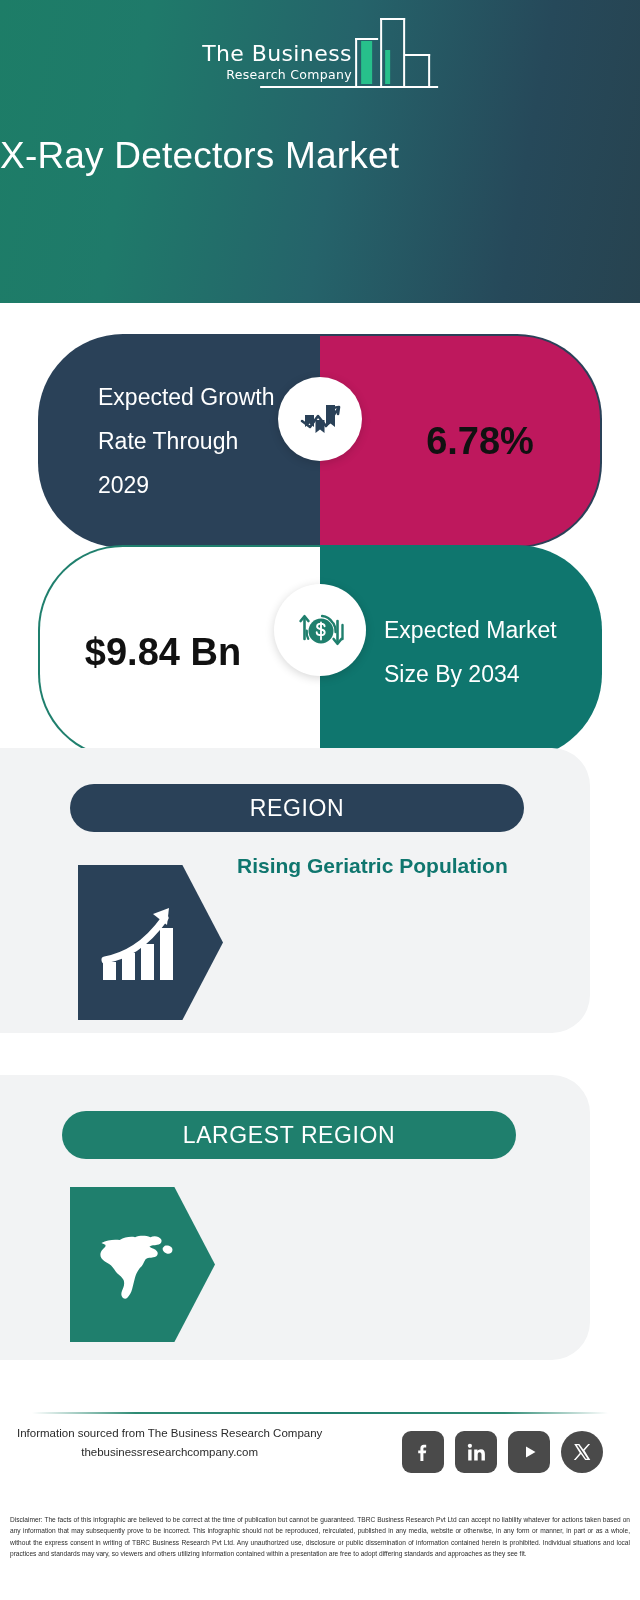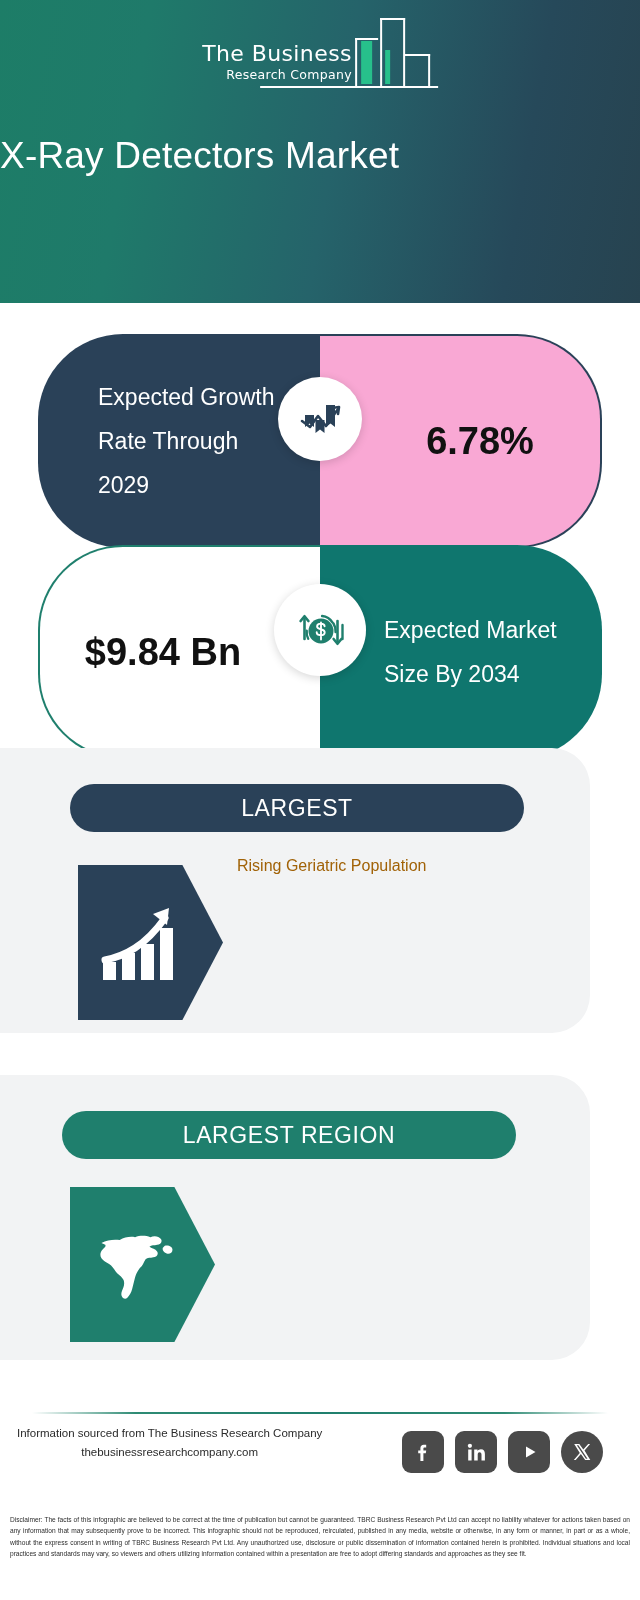--- a/index.html
+++ b/index.html
@@ -57,21 +57,21 @@
   .half-left{left:0;}
   .half-right{left:282px;}
 
   .fill-navy{background:#2a4158;}
   .fill-green{background:#0f766e;}
   .round-l{border-top-left-radius:85px;border-bottom-left-radius:85px;}
   .round-r{border-top-right-radius:85px;border-bottom-right-radius:85px;}
 
   .outline-navy{
     border:2.5px solid #2a4158;border-left:none;
-    border-top-right-radius:85px;border-bottom-right-radius:85px;background:#f9a8d4;text-decoration:underline;
+    border-top-right-radius:85px;border-bottom-right-radius:85px;background:#be185d;text-decoration:underline;
   }
   .outline-green{
     border:2.5px solid #1f7f6d;border-right:none;
     border-top-left-radius:85px;border-bottom-left-radius:85px;background:#fff;
   }
 
   .pill-label{
     position:absolute;top:50%;transform:translateY(-50%);
     color:#ffffff;font-size:23px;line-height:44px;font-weight:400;
     width:100%;box-sizing:border-box;
@@ -113,21 +113,21 @@
   .hexicon{
     position:absolute;left:78px;top:117px;width:145px;height:155px;
     clip-path:polygon(0 0, 72% 0, 100% 50%, 72% 100%, 0 100%);
     display:flex;align-items:center;justify-content:center;
   }
   .hex-navy{background:#2a4158;}
   .hex-green{background:#1f7f6d;}
   .hex-region{left:70px;top:112px;width:145px;height:155px;}
 
   .card-text{
-    position:absolute;color:#a16207;font-size:16px;line-height:35px;
+    position:absolute;color:#0f766e;font-size:21px;line-height:35px;font-weight:bold;
   }
   .text-driver{left:237px;top:100px;width:330px;}
   .text-region{left:237px;top:98px;width:330px;}
 
   
   .divider{
     position:absolute;left:32px;top:1412px;width:576px;height:2px;
     background:linear-gradient(90deg,rgba(255,255,255,0) 0%,#2e8b74 18%,#1f7f6d 50%,#2e8b74 82%,rgba(255,255,255,0) 100%);
   }
   .source{
@@ -205,21 +205,21 @@
         <path d="M9.6 20 L13.5 15.2 L17.4 20" stroke="#1f7f6d" stroke-width="2.6" fill="none" stroke-linecap="round" stroke-linejoin="round"></path>
         <path d="M46.5 20 v22" stroke="#1f7f6d" stroke-width="2.6" stroke-linecap="round"></path>
         <path d="M42.6 38 L46.5 42.8 L50.4 38" stroke="#1f7f6d" stroke-width="2.6" fill="none" stroke-linecap="round" stroke-linejoin="round"></path>
         <path d="M51.5 24 v14" stroke="#1f7f6d" stroke-width="2.4" stroke-linecap="round"></path>
       </svg>
     </div>
   </div>
 
   <div class="card card-driver">
     <div class="banner banner-driver">
-      <span>LARGEST</span>
+      <span>REGION</span>
     </div>
     <div class="hexicon hex-navy">
       <svg width="92" height="86" viewBox="0 0 92 86" style="margin-left:-16px;" aria-hidden="true">
         <rect x="6" y="62" width="13" height="18" fill="#ffffff"></rect>
         <rect x="25" y="53" width="13" height="27" fill="#ffffff"></rect>
         <rect x="44" y="44" width="13" height="36" fill="#ffffff"></rect>
         <rect x="63" y="28" width="13" height="52" fill="#ffffff"></rect>
         <path d="M8 60 C 28 56, 48 46, 68 18" stroke="#ffffff" stroke-width="7" fill="none" stroke-linecap="round"></path>
         <path d="M56 14 L72 8 L70 25 Z" fill="#ffffff"></path>
       </svg>

